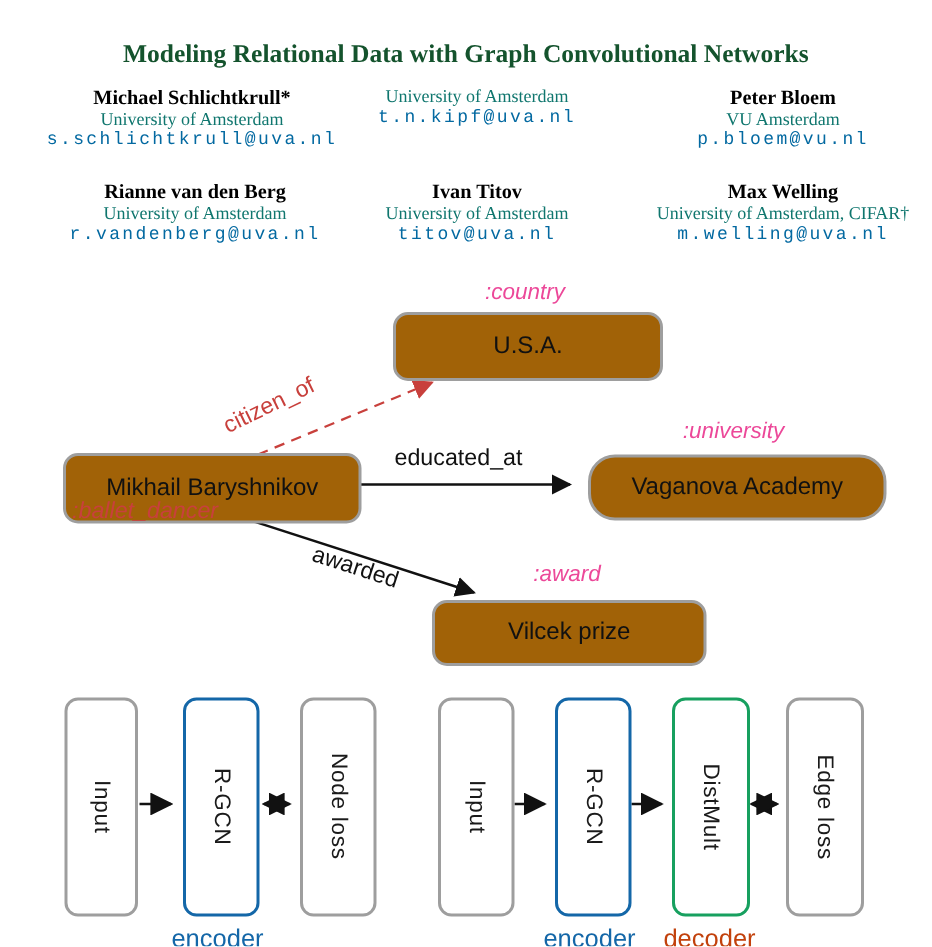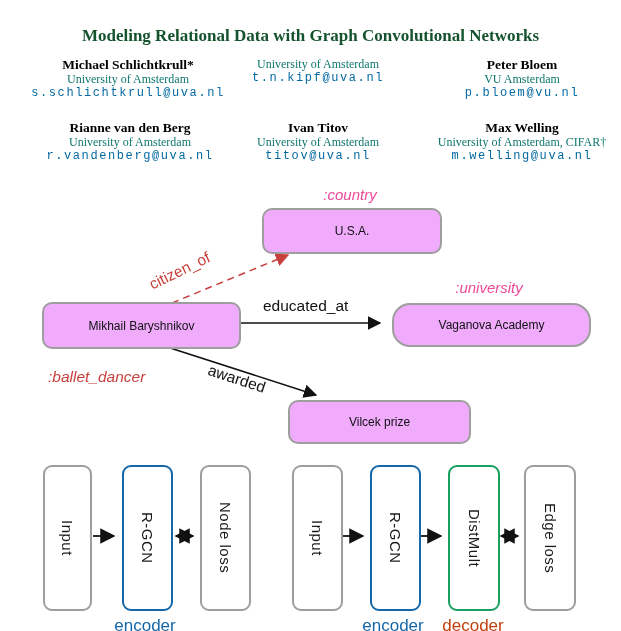--- a/index.html
+++ b/index.html
@@ -11,22 +11,22 @@
          font-family:"Liberation Serif",serif;font-weight:bold;font-size:17px;color:#14532d;}
   .author{position:absolute;width:240px;text-align:center;}
   .author .name{font-family:"Liberation Serif",serif;font-weight:bold;font-size:13.5px;color:#000;line-height:15px;}
   .author .affil{font-family:"Liberation Serif",serif;font-size:12px;color:#0f766e;line-height:14px;white-space:nowrap;}
   .author .email{font-family:"Liberation Mono","DejaVu Sans Mono",monospace;font-size:12px;
                  letter-spacing:1.6px;color:#0369a1;line-height:15px;white-space:nowrap;}
   .a1{left:8px;top:57px;}  .a2{left:198px;top:57px;}  .a3{left:402px;top:57px;}
   .a4{left:10px;top:120px;} .a5{left:198px;top:120px;} .a6{left:402px;top:120px;}
 
   
-  .kgnode{position:absolute;border:2px solid #9e9e9e;border-radius:10px;background:#f0abfc;
-          display:flex;align-items:center;justify-content:center;font-size:12px;color:#111;}
+  .kgnode{position:absolute;border:2px solid #9e9e9e;border-radius:10px;background:#a16207;
+          display:flex;align-items:center;justify-content:center;font-size:16px;color:#111;}
   .typelabel{position:absolute;font-style:italic;font-size:15px;color:#ec4899;text-align:center;width:160px;}
   .edgelabel{position:absolute;font-size:15.5px;color:#111;}
   .rot{transform-origin:center center;white-space:nowrap;}
   .red{color:#c8403c;}
 
   
   .block{position:absolute;border:2px solid #9e9e9e;border-radius:9px;background:#fff;
          display:flex;align-items:center;justify-content:center;}
   .block span{writing-mode:vertical-rl;font-size:15px;color:#1a1a1a;letter-spacing:0.5px;}
   .block.blue{border-color:#1467a8;}
@@ -99,24 +99,25 @@
   <div class="kgnode" style="left:262px;top:208px;width:176px;height:42px;">U.S.A.</div>
 
   <div class="edgelabel red rot" style="left:147px;top:262px;transform:rotate(-26deg);">citizen_of</div>
 
   <div class="edgelabel" style="left:263px;top:297px;">educated_at</div>
 
   <div class="typelabel" style="left:409px;top:279px;">:university</div>
   <div class="kgnode" style="left:392px;top:303px;width:195px;height:40px;border-radius:18px;">Vaganova Academy</div>
 
   <div class="kgnode" style="left:42px;top:302px;width:195px;height:43px;">Mikhail Baryshnikov</div>
-  <div class="edgelabel red" style="left:48px;top:368px;font-style:italic;">:ballet_dancer</div>
+  <div class="edgelabel red" style="left:48px;top:332px;font-style:italic;">:ballet_dancer</div>
 
   <div class="edgelabel rot" style="left:207px;top:370px;transform:rotate(18deg);">awarded</div>
 
+  <div class="typelabel" style="left:298px;top:374px;">:award</div>
   <div class="kgnode" style="left:288px;top:400px;width:179px;height:40px;">Vilcek prize</div>
 
   <div class="block" style="left:43px;top:465px;width:45px;height:142px;">
     <span>Input</span>
     </div>
   <div class="block blue" style="left:122px;top:465px;width:47px;height:142px;">
     <span>R-GCN</span>
     </div>
   <div class="block" style="left:200px;top:465px;width:47px;height:142px;">
     <span>Node loss</span>

